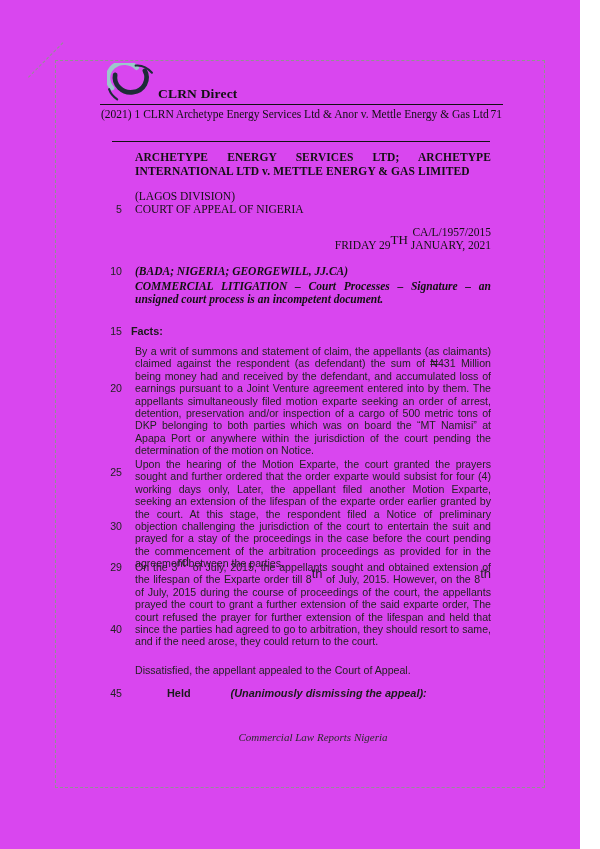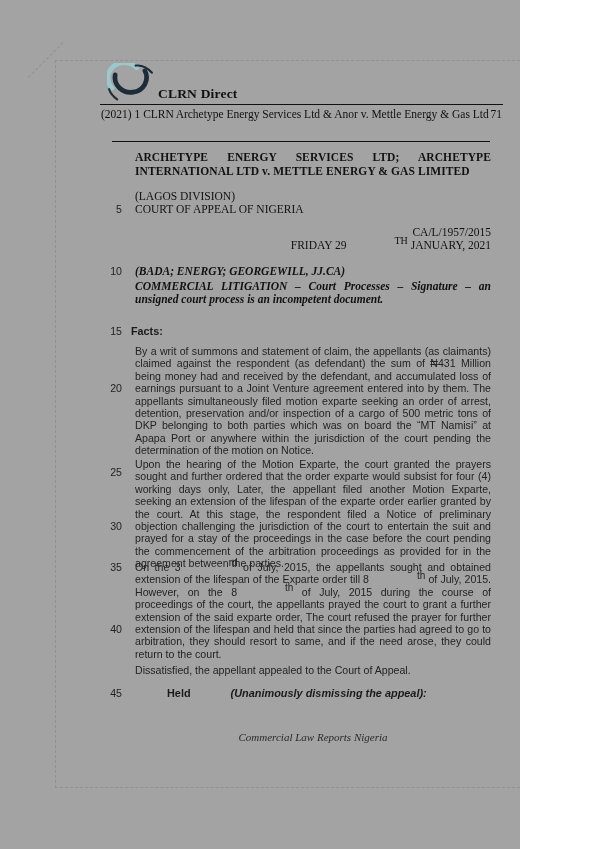--- a/index.html
+++ b/index.html
@@ -1,16 +1,16 @@
 <!DOCTYPE html>
 <html><head>
 <meta charset="utf-8">
 <style>
   html,body{margin:0;padding:0;background:#fff;}
-  #page{position:relative;width:520px;height:849px;background:#a3a3a3;overflow:hidden;
+  #page{position:relative;width:580px;height:849px;background:#d946ef;overflow:hidden;
         font-family:"Liberation Sans","DejaVu Sans",sans-serif;color:#222;}
 
   .dashed-border{position:absolute;left:55px;top:60px;width:488px;height:726px;
                  border:1px dashed #919191;}
   .corner-cut{position:absolute;left:28px;top:77px;width:49px;height:0;
               border-top:1px dashed #919191;transform-origin:0 0;transform:rotate(-45deg);}
 
   .serif{font-family:"Liberation Serif","DejaVu Serif",serif;color:#111;}
 
   .logo{position:absolute;left:107px;top:63px;width:47px;height:42px;}
@@ -44,21 +44,21 @@
 
   .held{position:absolute;left:135px;top:687px;font-size:10.9px;font-weight:bold;color:#1a1a1a;}
   .held-label{margin-right:4px;margin-left:32px;}
   .held-italic{font-style:italic;padding-left:36px;}
 
   .ln{position:absolute;left:102px;width:20px;text-align:right;font-size:10.6px;color:#232323;}
 
   .footer{position:absolute;left:135px;top:731px;width:356px;text-align:center;
           font-style:italic;font-size:11px;color:#2a2a2a;}
 
-  sup{font-size:10px;line-height:0;vertical-align:super;margin-left:48px;}
+  sup{font-size:13px;line-height:0;vertical-align:super;}
 </style>
 </head>
 <body>
 
 <div id="page">
 
   <div class="dashed-border"></div>
   <div class="corner-cut"></div>
 
   <svg class="logo" viewBox="0 0 46 40" aria-hidden="true">
@@ -85,21 +85,21 @@
   <div class="court serif">
     <div>(LAGOS DIVISION)</div>
     <div>COURT OF APPEAL OF NIGERIA</div>
   </div>
 
   <div class="caseno serif">
     <div>CA/L/1957/2015</div>
     <div><span>FRIDAY 29</span><sup>TH</sup><span> JANUARY, 2021</span></div>
   </div>
 
-  <div class="judges serif">(BADA; ENERGY; GEORGEWILL, JJ.CA)</div>
+  <div class="judges serif">(BADA; NIGERIA; GEORGEWILL, JJ.CA)</div>
 
   <div class="catchwords serif">COMMERCIAL LITIGATION – Court Processes – Signature – an unsigned court process is an incompetent document.</div>
 
   <div class="facts-heading">Facts:</div>
 
   <div class="body-para" style="top:345px">By a writ of summons and statement of claim, the appellants (as claimants) claimed against the respondent (as defendant) the sum of ₦431 Million being money had and received by the defendant, and accumulated loss of earnings pursuant to a Joint Venture agreement entered into by them. The appellants simultaneously filed motion exparte seeking an order of arrest, detention, preservation and/or inspection of a cargo of 500 metric tons of DKP belonging to both parties which was on board the “MT Namisi” at Apapa Port or anywhere within the jurisdiction of the court pending the determination of the motion on Notice.</div>
 
   <div class="body-para" style="top:458px">Upon the hearing of the Motion Exparte, the court granted the prayers sought and further ordered that the order exparte would subsist for four (4) working days only, Later, the appellant filed another Motion Exparte, seeking an extension of the lifespan of the exparte order earlier granted by the court. At this stage, the respondent filed a Notice of preliminary objection challenging the jurisdiction of the court to entertain the suit and prayed for a stay of the proceedings in the case before the court pending the commencement of the arbitration proceedings as provided for in the agreement between the parties.</div>
 
   <div class="body-para" style="top:561px"><span>On the 3</span><sup>rd</sup><span> of July, 2015, the appellants sought and obtained extension of the lifespan of the Exparte order till 8</span><sup>th</sup><span> of July, 2015. However, on the 8</span><sup>th</sup><span> of July, 2015 during the course of proceedings of the court, the appellants prayed the court to grant a further extension of the said exparte order, The court refused the prayer for further extension of the lifespan and held that since the parties had agreed to go to arbitration, they should resort to same, and if the need arose, they could return to the court.</span></div>
@@ -109,19 +109,19 @@
   <div class="held">
     <span class="held-label">Held</span><span class="held-italic">(Unanimously dismissing the appeal):</span>
   </div>
 
   <span class="ln" style="top:203px">5</span>
   <span class="ln" style="top:265px">10</span>
   <span class="ln" style="top:325px">15</span>
   <span class="ln" style="top:382px">20</span>
   <span class="ln" style="top:466px">25</span>
   <span class="ln" style="top:520px">30</span>
-  <span class="ln" style="top:561px">35</span>
+  <span class="ln" style="top:561px">29</span>
   <span class="ln" style="top:623px">40</span>
   <span class="ln" style="top:687px">45</span>
 
   <div class="footer serif">Commercial Law Reports Nigeria</div>
 
 </div>
 
 </body></html>

